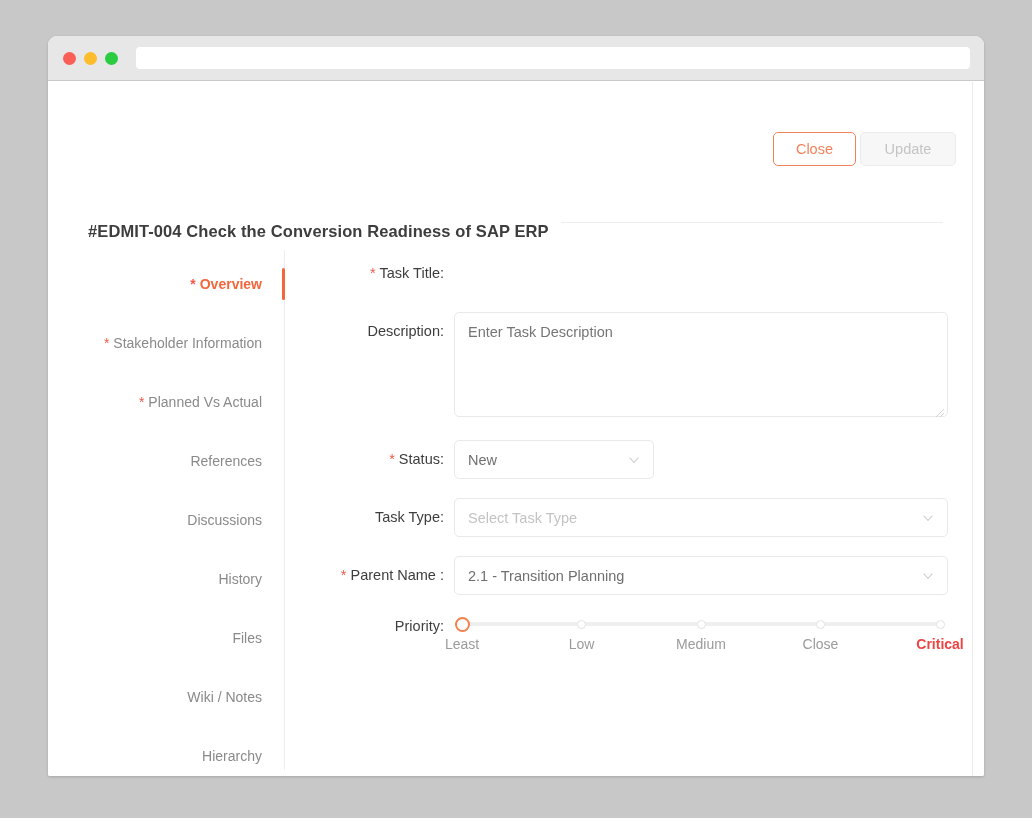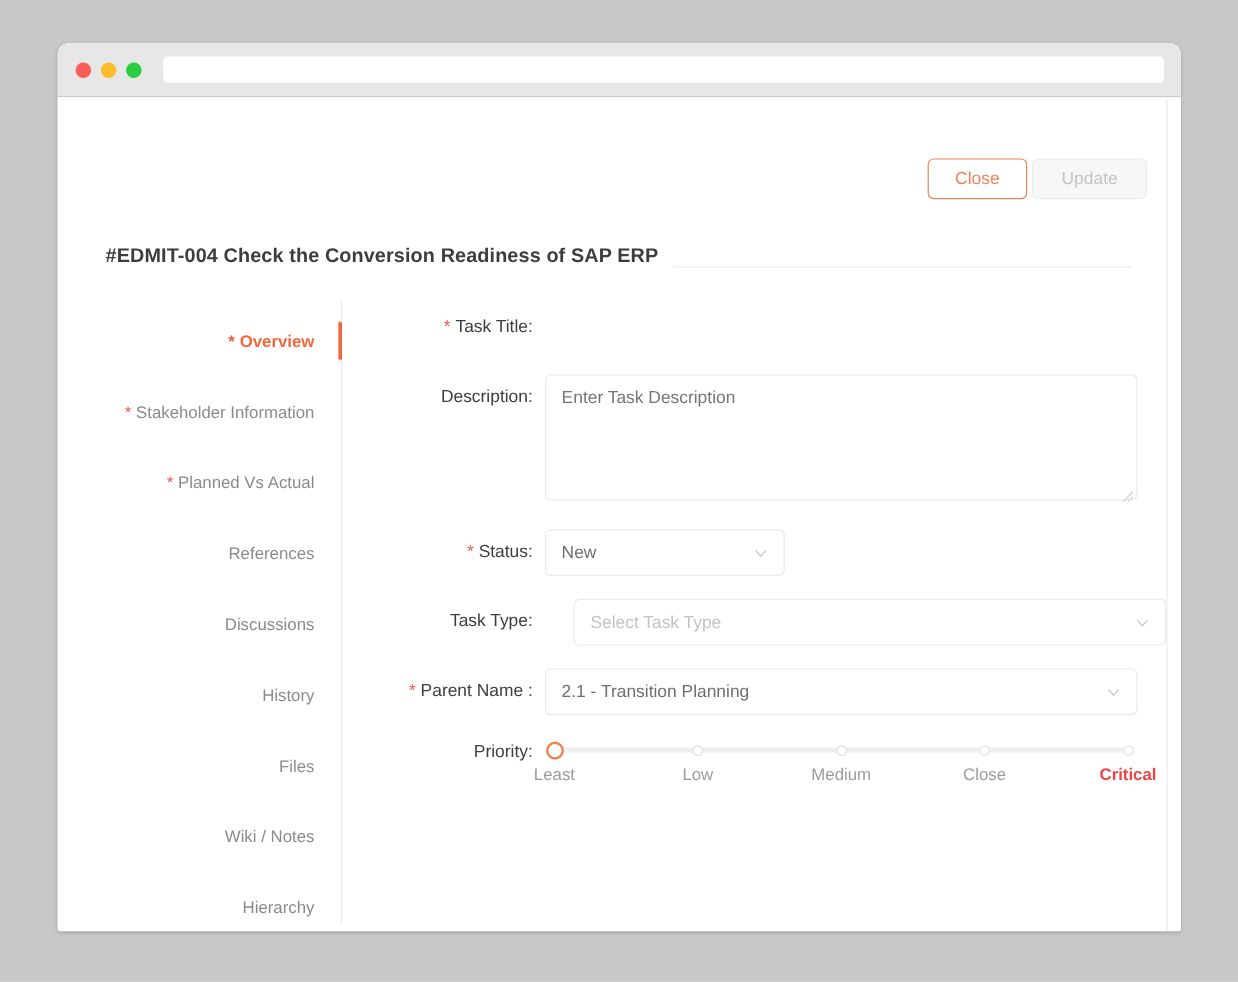--- a/index.html
+++ b/index.html
@@ -98,24 +98,24 @@
     border: 1px solid #ececec;
     background: #f7f7f7;
     color: #c4c4c4;
     min-width: 96px;
     cursor: default;
   }
 
   
   .title-row {
     position: absolute;
-    left: 40px; top: 122px;
+    left: 40px; top: 140px;
     width: 855px;
     display: flex;
-    align-items: flex-end;
+    align-items: flex-start;
     gap: 12px;
   }
   .title-text {
     font-size: 16.5px;
     font-weight: bold;
     color: #3d3d3d;
     white-space: nowrap;
     letter-spacing: .1px;
   }
   .title-rule {
@@ -192,21 +192,21 @@
     border-radius: 5px;
     background: #fff;
     font-size: 14.5px;
     color: #6f6f6f;
     padding: 0 13px;
     outline: none;
     font-family: "Liberation Sans", sans-serif;
     display: flex;
     align-items: center;
   }
-  .input.placeholder, .select.placeholder { color: #c3c3c3; margin-left: 24px; }
+  .input.placeholder, .select.placeholder { color: #c3c3c3; }
   .select { justify-content: space-between; cursor: pointer; }
   .select.narrow { width: 200px; }
   .chev {
     color: #c9c9c9;
     width: 12px; height: 12px;
     display: inline-block;
     flex: 0 0 auto;
   }
   .textarea-wrap { position: relative; width: 100%; }
   .textarea {

